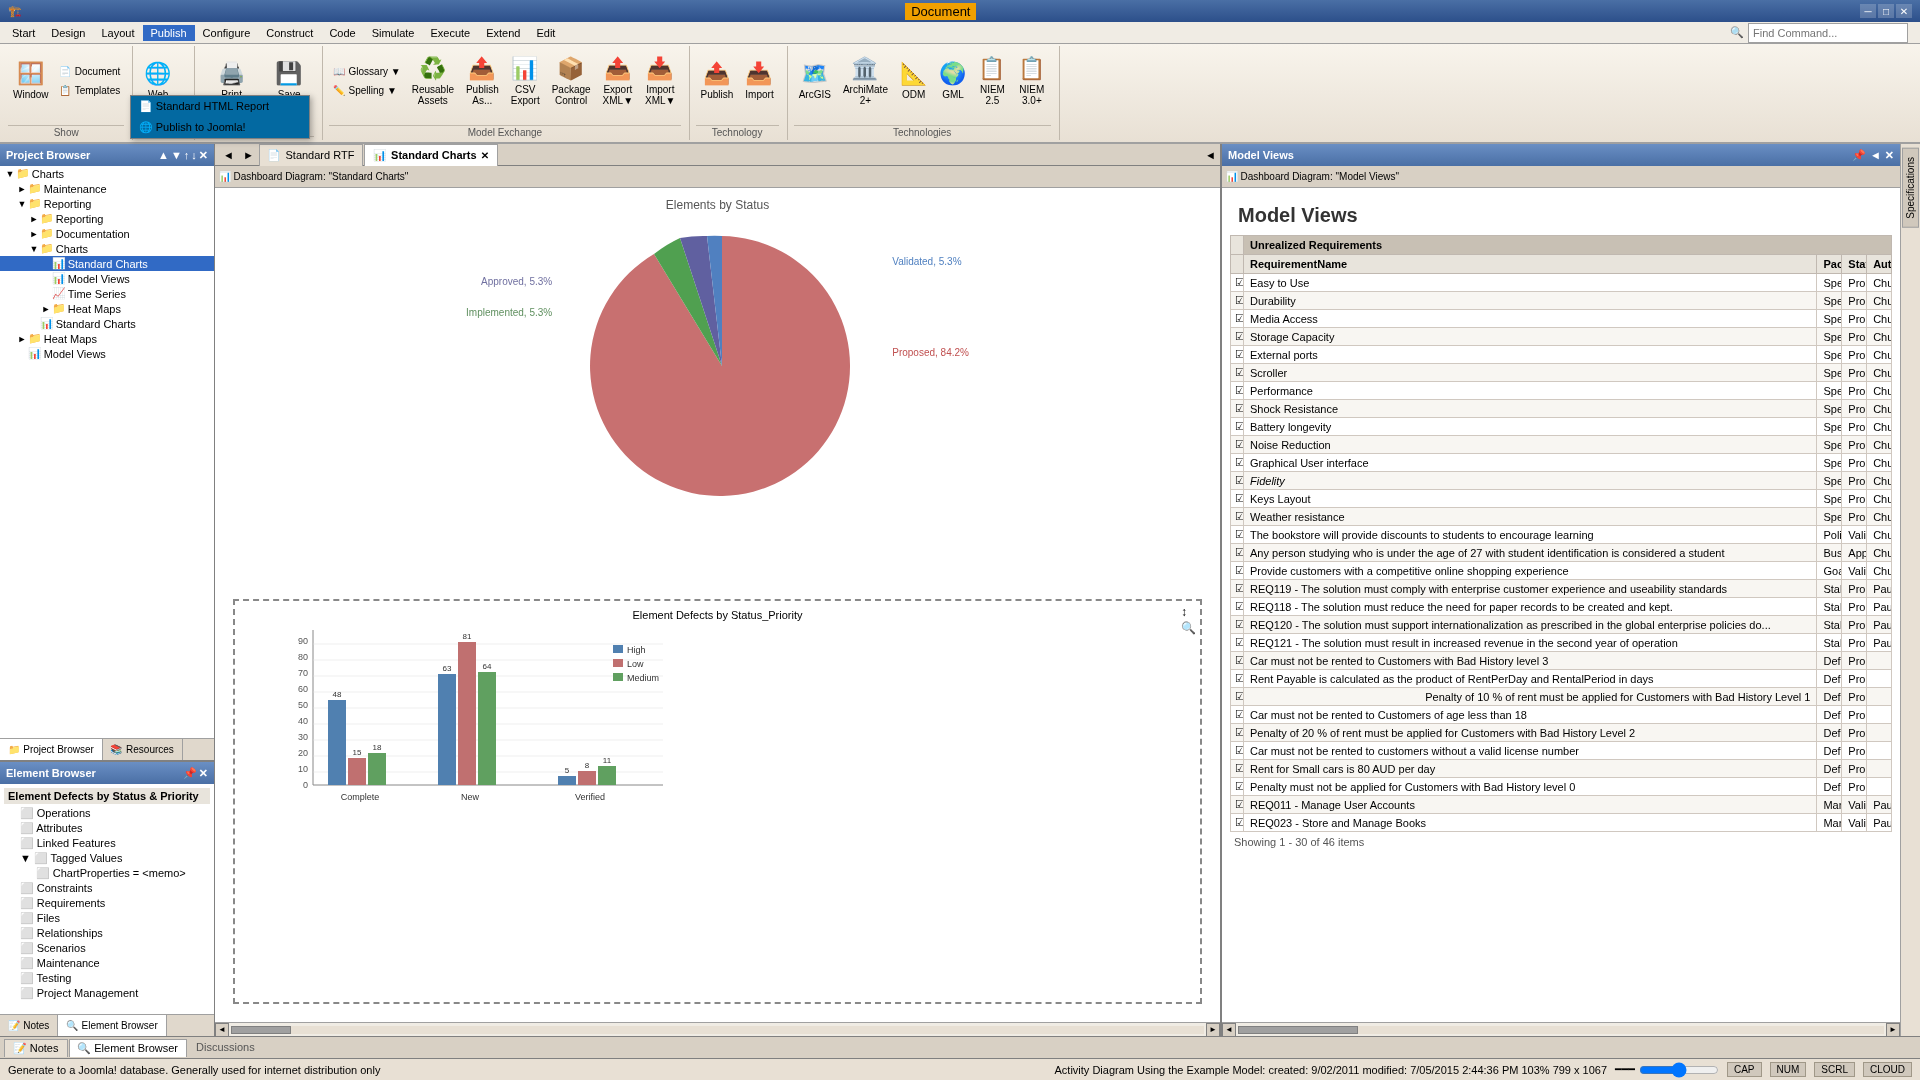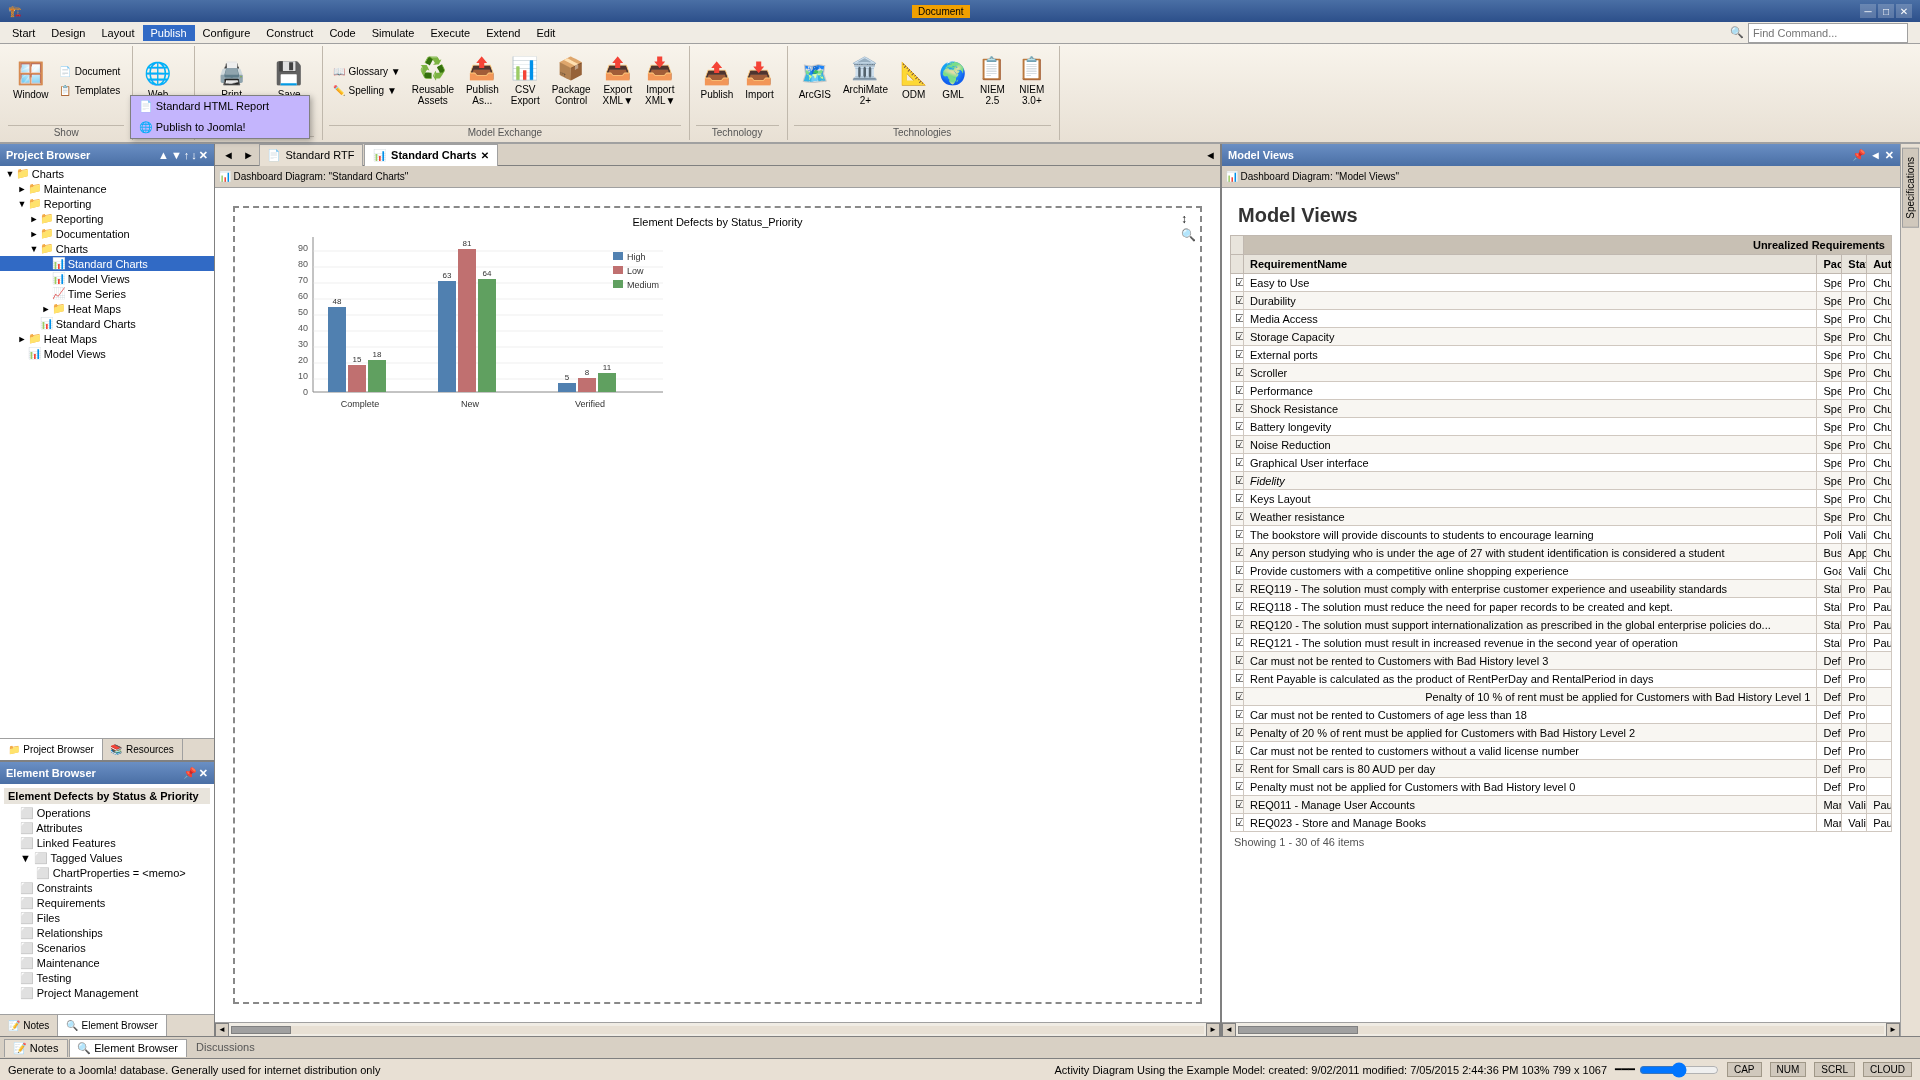--- a/index.html
+++ b/index.html
@@ -1,21 +1,21 @@
 <!DOCTYPE html>
 <html><head>
   <meta charset="utf-8">
   <style>
     * { box-sizing: border-box; margin: 0; padding: 0; }
     body { font-family: 'Segoe UI', Tahoma, Geneva, Verdana, sans-serif; font-size: 11px; background: #d4d0c8; overflow: hidden; width: 1920px; height: 1080px; }
 
     
     .title-bar { height: 22px; background: linear-gradient(to bottom, #4a6fa5, #2c4f8a); display: flex; align-items: center; padding: 0 8px; color: white; font-size: 11px; justify-content: space-between; }
     .title-bar .title { flex: 1; text-align: center; }
-    .title-bar .doc-indicator { background: #f0a000; color: black; padding: 1px 6px; font-size: 10px; }
+    .title-bar .doc-indicator { background: #f0a000; color: black; padding: 1px 6px; font-size: 13px; }
     .title-bar .controls { display: flex; gap: 2px; }
     .title-bar .ctrl-btn { width: 16px; height: 14px; display: flex; align-items: center; justify-content: center; font-size: 10px; cursor: pointer; background: rgba(255,255,255,0.2); }
 
     
     .menu-bar { height: 22px; background: #f0ece4; display: flex; align-items: center; padding: 0 4px; border-bottom: 1px solid #a0a0a0; }
     .menu-item { padding: 2px 8px; cursor: pointer; font-size: 11px; color: #000; }
     .menu-item.active { background: #316ac5; color: white; }
 
     
     .ribbon { height: 100px; background: linear-gradient(to bottom, #f8f4ec, #e8e0d4); border-bottom: 2px solid #a0a0a0; display: flex; flex-direction: column; }
@@ -72,21 +72,21 @@
     .bar-section { border: 2px dashed #888; flex: 1; position: relative; padding: 8px; }
 
     
     .right-panel { width: 680px; display: flex; flex-direction: column; border-left: 2px solid #808080; }
     .right-panel-header { height: 22px; background: linear-gradient(to bottom, #6a8fc4, #4a6fa5); color: white; display: flex; align-items: center; padding: 0 6px; font-size: 11px; font-weight: bold; }
     .right-panel-content { flex: 1; background: white; overflow: hidden; display: flex; flex-direction: column; }
     .model-views-title { font-size: 20px; font-weight: bold; padding: 16px 16px 8px 16px; color: #333; }
 
     
     .req-table { width: 100%; border-collapse: collapse; font-size: 11px; }
-    .req-table th { background: #e8e4dc; border: 1px solid #c0b8b0; padding: 3px 6px; text-align: right; font-weight: bold; white-space: nowrap; }
+    .req-table th { background: #e8e4dc; border: 1px solid #c0b8b0; padding: 3px 6px; text-align: left; font-weight: bold; white-space: nowrap; }
     .req-table td { border: 1px solid #d0c8c0; padding: 2px 6px; white-space: nowrap; overflow: hidden; max-width: 0; }
     .req-table tr:nth-child(even) { background: #f8f6f2; }
 
     
     .status-bar { height: 22px; background: #e8e0d4; border-top: 1px solid #808080; display: flex; align-items: center; padding: 0 8px; font-size: 11px; gap: 20px; }
     .status-bar-right { margin-left: auto; display: flex; gap: 8px; align-items: center; }
     .status-indicator { padding: 1px 6px; background: #d0c8bc; font-size: 10px; border: 1px solid #a09888; }
 
     
     .bottom-tabs { height: 22px; background: #d8d0c4; display: flex; align-items: flex-start; padding-top: 2px; padding-left: 4px; gap: 1px; border-top: 1px solid #808080; }
@@ -97,21 +97,21 @@
     .scroll-container { overflow-y: auto; overflow-x: hidden; }
     .scroll-container::-webkit-scrollbar { width: 14px; }
     .scroll-container::-webkit-scrollbar-track { background: #f0ece4; }
     .scroll-container::-webkit-scrollbar-thumb { background: #a0a0a0; border: 1px solid #808080; }
 
     
     .right-sidebar { width: 16px; background: #e8e0d4; border-left: 1px solid #a0a0a0; display: flex; flex-direction: column; align-items: center; padding-top: 4px; }
     .vertical-tab { writing-mode: vertical-rl; text-orientation: mixed; transform: rotate(180deg); font-size: 10px; cursor: pointer; padding: 8px 2px; background: #d0c8bc; border: 1px solid #a0a0a0; margin-bottom: 2px; white-space: nowrap; }
 
     
-    .dropdown-menu { position: absolute; top: 95px; left: 130px; background: #c4b5fd; border: 1px solid #808080; box-shadow: 2px 2px 6px rgba(0,0,0,0.3); z-index: 100; min-width: 180px; }
+    .dropdown-menu { position: absolute; top: 95px; left: 130px; background: #0369a1; border: 1px solid #808080; box-shadow: 2px 2px 6px rgba(0,0,0,0.3); z-index: 100; min-width: 180px; }
     .dropdown-item { padding: 4px 20px 4px 8px; font-size: 11px; cursor: pointer; display: flex; align-items: center; gap: 4px; }
 
     
     .h-scrollbar { height: 14px; background: #f0ece4; display: flex; align-items: center; border-top: 1px solid #a0a0a0; }
     .h-scroll-btn { width: 14px; height: 14px; background: #d8d0c4; border: 1px solid #808080; display: flex; align-items: center; justify-content: center; font-size: 8px; cursor: pointer; }
     .h-scroll-track { flex: 1; height: 8px; background: #e8e0d4; margin: 3px 2px; }
     .h-scroll-thumb { width: 60px; height: 8px; background: #a0a0a0; border: 1px solid #808080; }
 
     
     svg text { font-family: 'Segoe UI', sans-serif; }
@@ -461,20 +461,46 @@
       <div style="margin-left:auto; padding: 0 4px;">◄</div>
     </div>
 
     <div class="doc-nav">
       <span>📊</span>
       <span>Dashboard Diagram: "Standard Charts"</span>
     </div>
 
     <div class="chart-area scroll-container" style="position:relative;">
 
+      <div class="pie-section">
+        <div class="pie-section-title">Elements by Status</div>
+        <div style="position:relative; display:flex; gap:20px; align-items:flex-start;">
+
+          <div style="font-size:10px; padding-top:60px; text-align:right;">
+            <div style="color:#7070a0; margin-bottom:20px;">Approved, 5.3%</div>
+            <div style="color:#609060; margin-bottom:4px;">Implemented, 5.3%</div>
+          </div>
+
+          <svg width="300" height="300" viewBox="0 0 300 300">
+
+            <path d="M150,150 L150,20 A130,130 0 1,1 82,38 Z" fill="#c87070"></path>
+
+            <path d="M150,150 L82,38 A130,130 0 0,1 108,22 Z" fill="#50a050"></path>
+
+            <path d="M150,150 L108,22 A130,130 0 0,1 135,20 Z" fill="#6060a0"></path>
+
+            <path d="M150,150 L135,20 A130,130 0 0,1 150,20 Z" fill="#5080c0"></path>
+          </svg>
+
+          <div style="font-size:10px; padding-top:40px;">
+            <div style="color:#5080c0; margin-bottom:60px;">Validated, 5.3%</div>
+            <div style="color:#c05050; margin-top:80px;">Proposed, 84.2%</div>
+          </div>
+        </div>
+      </div>
 
       <div class="bar-section" style="margin: 8px; height: 220px;">
         <div style="font-size:11px; text-align:center; margin-bottom:4px; font-weight:500;">Element Defects by Status_Priority</div>
 
         
         <div style="position:absolute; top:4px; right:4px; display:flex; flex-direction:column; gap:2px;">
           <span style="cursor:pointer; font-size:12px;">↕</span>
           <span style="cursor:pointer; font-size:12px;">🔍</span>
         </div>
 

